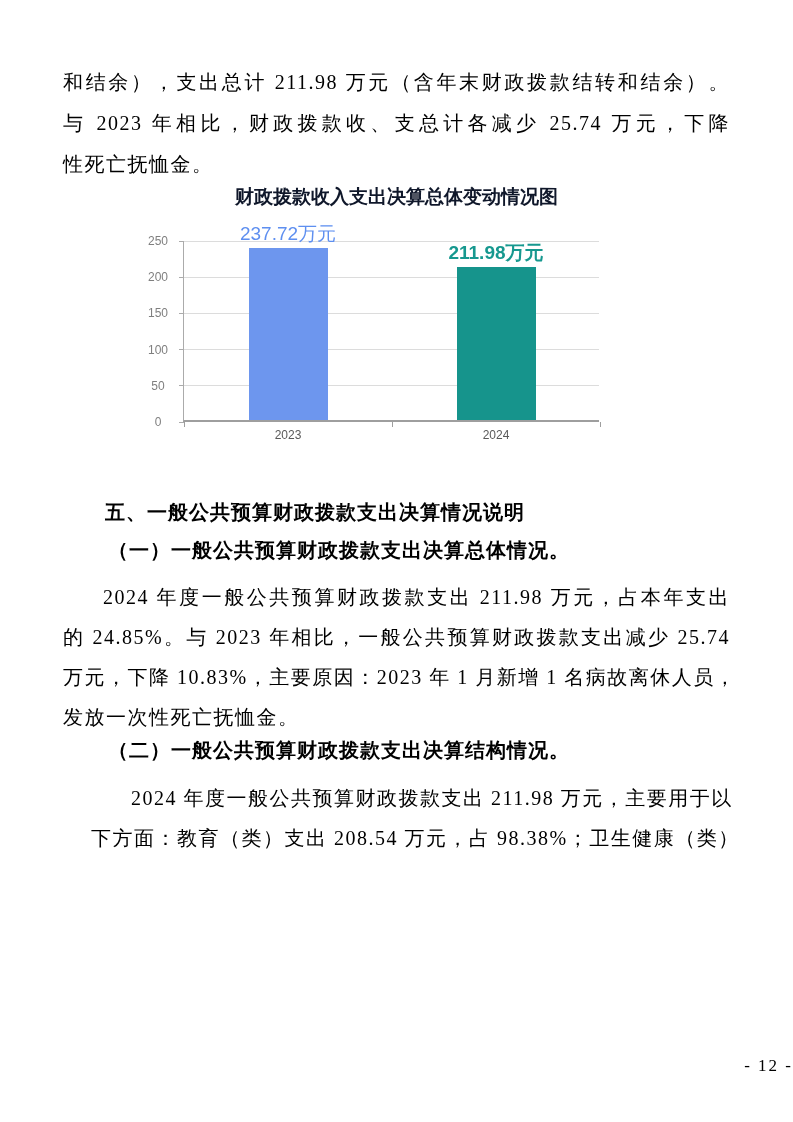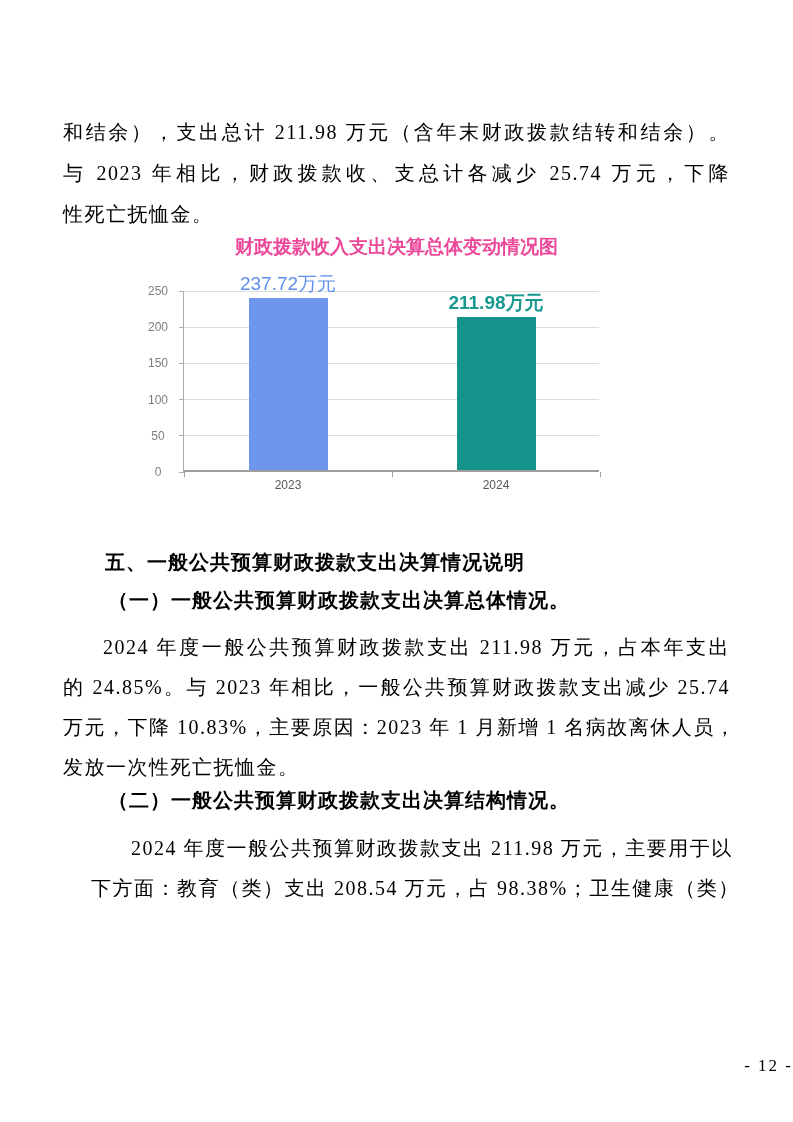--- a/index.html
+++ b/index.html
@@ -8,21 +8,21 @@
     position: relative;
     width: 793px;
     height: 1122px;
     margin: 0 auto;
     background: #ffffff;
     overflow: hidden;
     font-family: "Liberation Serif", "DejaVu Serif", serif;
     color: #000000;
   }
   .content {
-    padding: 112px 63px 0 63px;
+    padding: 62px 63px 0 63px;
   }
   .para {
     font-size: 20px;
     line-height: 41px;
     letter-spacing: 1.5px;
   }
   .para.tight { line-height: 40px; }
   .tline {
     text-align: justify;
     text-align-last: justify;
@@ -59,21 +59,21 @@
     margin-top: 0;
     font-family: "Liberation Sans", "DejaVu Sans", sans-serif;
     letter-spacing: 0;
   }
   .chart-title {
     position: absolute;
     top: 0; left: 0; right: 0;
     text-align: center;
     font-size: 19px;
     font-weight: bold;
-    color: #ec4899;
+    color: #0f172a;
     line-height: 24px;
   }
   .chart-plot {
     position: absolute;
     left: 120px;
     top: 56px;
     width: 416px;
     height: 181px;
     border-left: 1px solid #ababab;
     border-bottom: 2px solid #9e9e9e;

